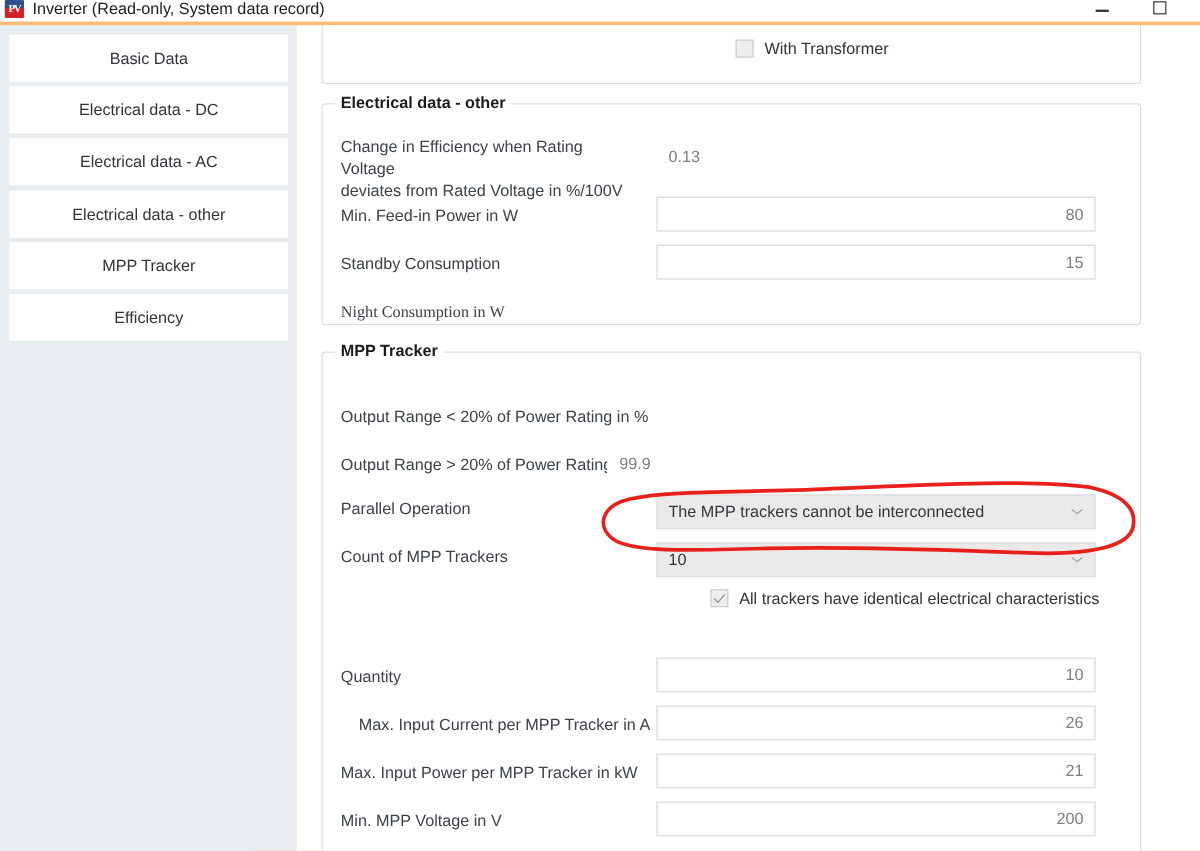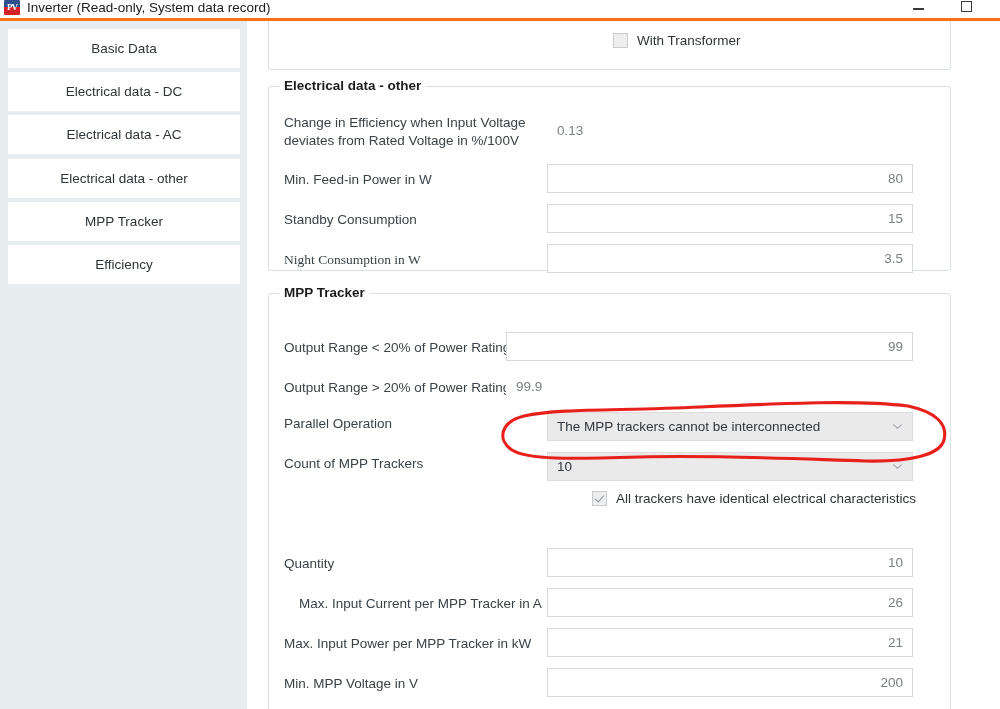--- a/index.html
+++ b/index.html
@@ -5,21 +5,21 @@
   html, body {
     margin: 0; padding: 0;
     width: 1000px; height: 709px;
     overflow: hidden;
     background: #ffffff;
     font-family: "Liberation Sans", sans-serif;
   }
   #root {
     position: relative;
     width: 1000px; height: 709px;
-    background: #f97316;
+    background: #fdba74;
   }
 
   
   .titlebar {
     position: absolute; left: 0; top: 0;
     width: 1000px; height: 18px;
     background: #ffffff;
   }
   .app-icon {
     position: absolute; left: 4px; top: 0px;
@@ -238,39 +238,37 @@
 
       <div class="cbox-row" style="left:299px; top:63px;">
         <span class="cbox"></span>
         <span>With Transformer</span>
       </div>
     </div>
 
     <div class="groupbox" style="left:21px; top:65px; width:683px; height:185px;">
       <div class="group-title">Electrical data - other</div>
 
-      <div class="field-label" style="left:15px; top:27px; width:250px;">Change in Efficiency when Input Voltage
+      <div class="field-label" style="left:15px; top:27px; width:250px;">Change in Efficiency when Rating Voltage
 deviates from Rated Voltage in %/100V</div>
       <div class="field-input plain left" style="left:278px; top:29px; width:366px;">0.13</div>
 
       <div class="field-label" style="left:15px; top:84px;">Min. Feed-in Power in W</div>
       <div class="field-input right" style="left:278px; top:77px; width:366px;">80</div>
 
       <div class="field-label" style="left:15px; top:124px;">Standby Consumption</div>
       <div class="field-input right" style="left:278px; top:117px; width:366px;">15</div>
 
       <div class="field-label" style="left:15px; top:164px;font-family:Liberation Serif, serif;">Night Consumption in W</div>
-      <div class="field-input right" style="left:278px; top:157px; width:366px;">3.5</div>
     </div>
 
     <div class="groupbox" style="left:21px; top:272px; width:683px; height:440px;">
       <div class="group-title">MPP Tracker</div>
 
       <div class="field-label" style="left:15px; top:45px;">Output Range &lt; 20% of Power Rating in %</div>
-      <div class="field-input right" style="left:237px; top:38px; width:407px;">99</div>
 
       <div class="field-label" style="left:15px; top:85px;">Output Range &gt; 20% of Power Rating in %</div>
       <div class="field-input plain left" style="left:237px; top:78px; width:407px;">99.9</div>
 
       <div class="field-label" style="left:15px; top:121px;">Parallel Operation</div>
       <div class="dropdown" style="left:278px; top:118px; width:366px;">
         <span>The MPP trackers cannot be interconnected</span>
         <span class="chev"></span>
       </div>
 

